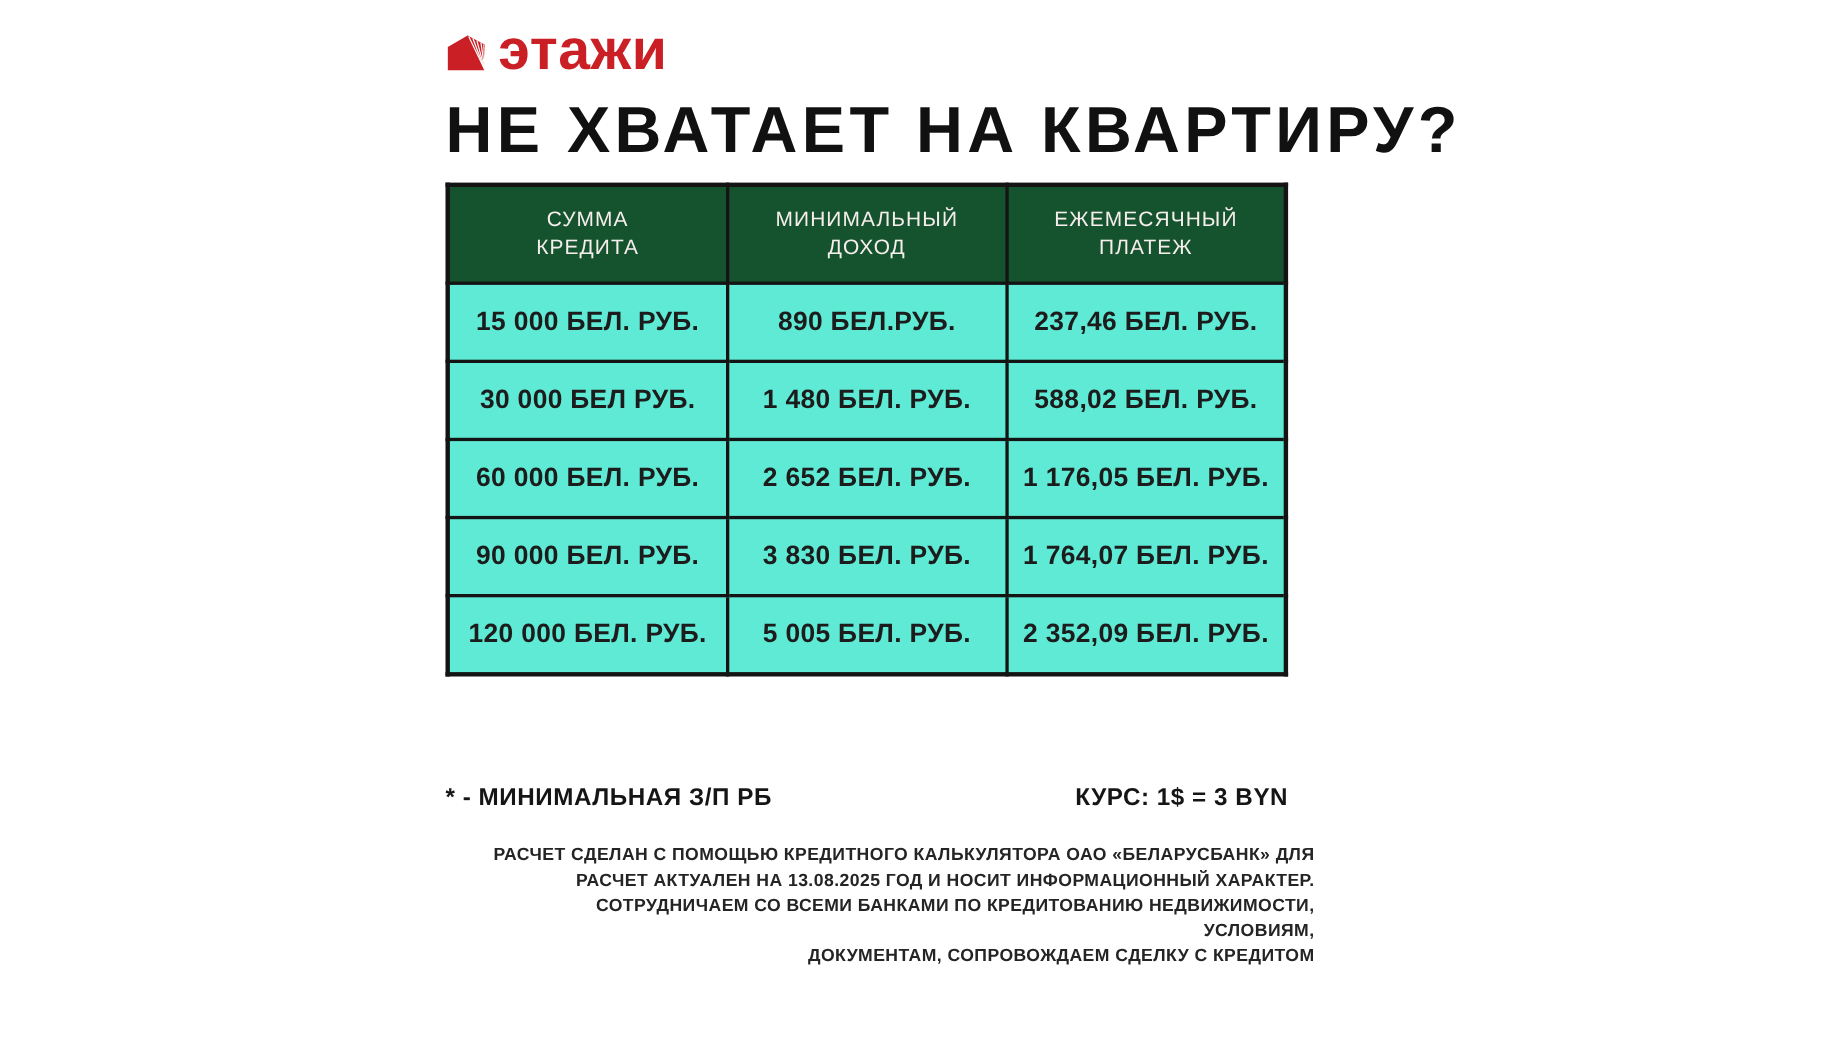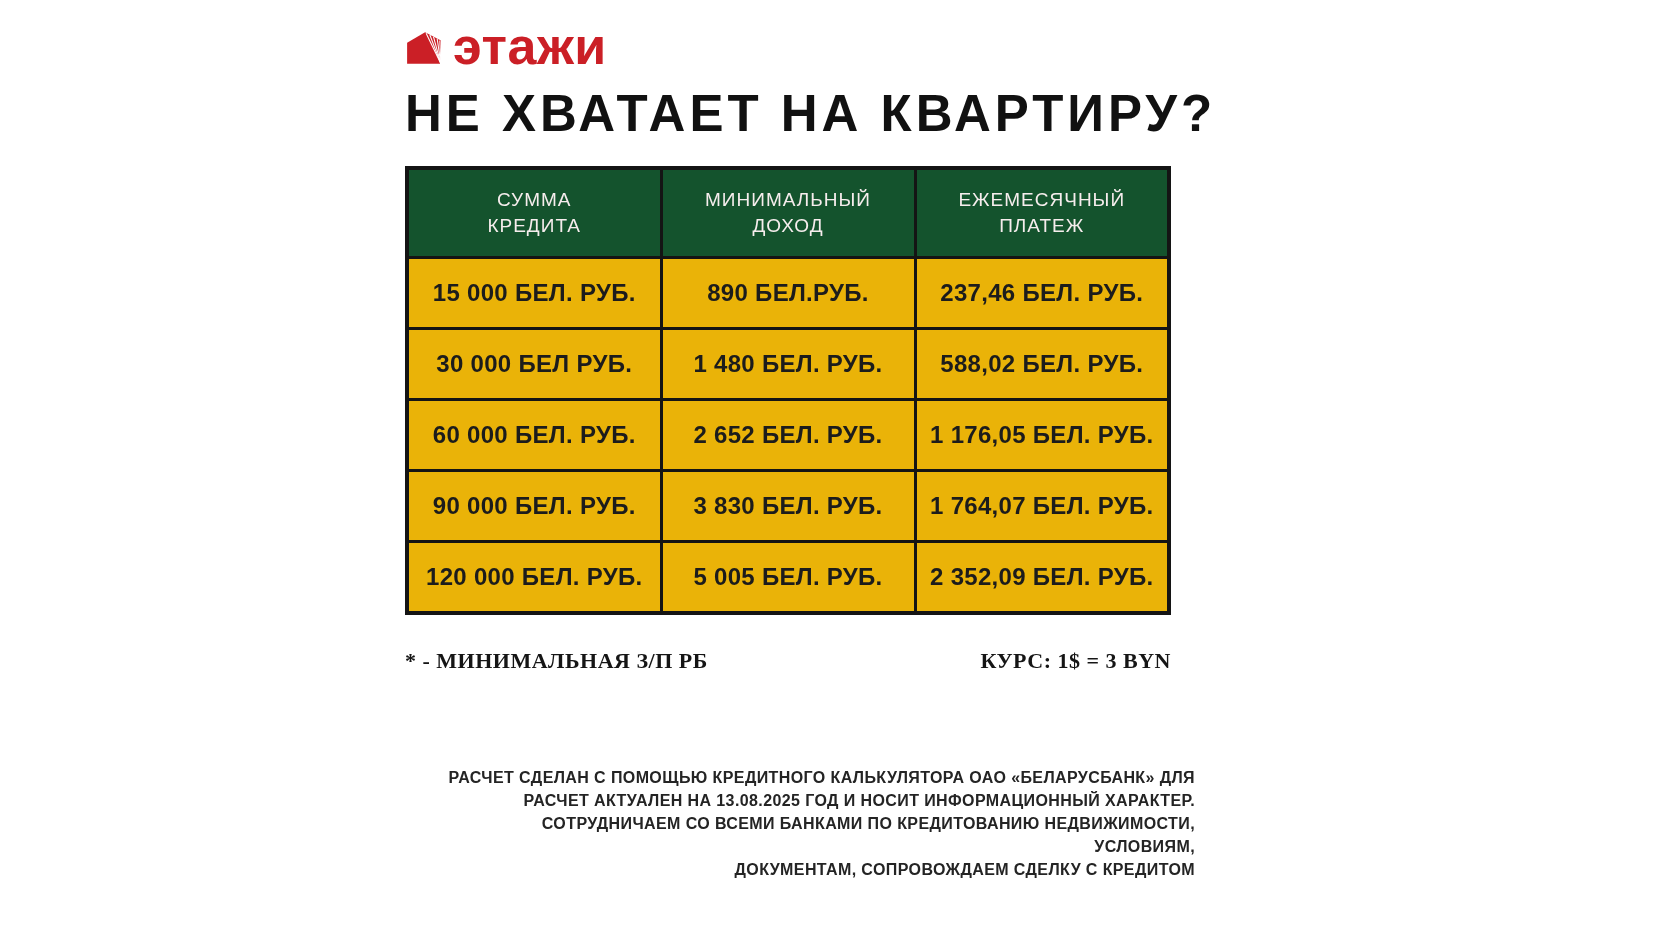--- a/index.html
+++ b/index.html
@@ -34,21 +34,21 @@
     letter-spacing: 0.5px;
     line-height: 1;
     transform: translateY(-2px);
   }
   
   .title {
     position: absolute;
     left: 0; top: 84px;
     width: 766px;
     color: #111111;
-    font-size: 51px;
+    font-size: 59px;
     font-weight: bold;
     letter-spacing: 4px;
     white-space: nowrap;
   }
   
   .credit-table {
     position: absolute;
     left: 0; top: 166px;
     width: 766px;
     border-collapse: collapse;
@@ -64,36 +64,35 @@
     background: #14532d;
     color: #f6eded;
     height: 84px;
     font-size: 19px;
     font-weight: normal;
     letter-spacing: 1px;
     white-space: pre-line;
     line-height: 1.35;
   }
   .credit-table td {
-    background: #eab308;
+    background: #5eead4;
     color: #1c1c1c;
     height: 66px;
     font-size: 24px;
     font-weight: bold;
     letter-spacing: 0.3px;
   }
   
   .footnote-row {
     position: absolute;
-    left: 0; top: 648px;
+    left: 0; top: 712px;
     width: 766px;
     display: flex;
     justify-content: space-between;
     align-items: flex-start;
-    font-family: Liberation Serif, serif;
   }
   .footnote-left, .footnote-right {
     color: #151515;
     font-size: 22px;
     font-weight: bold;
     letter-spacing: 0.5px;
   }
   
   .disclaimer {
     position: absolute;

